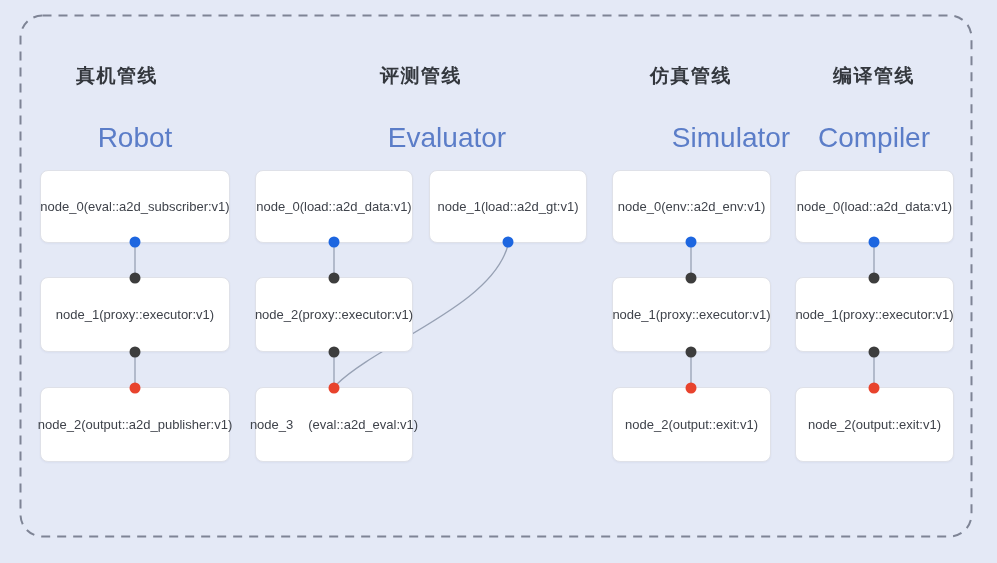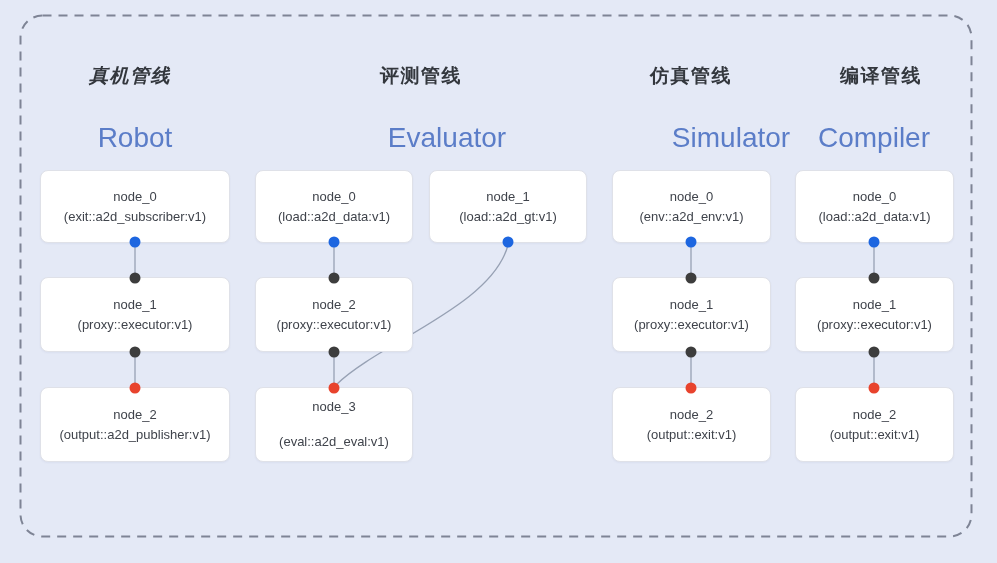--- a/index.html
+++ b/index.html
@@ -24,21 +24,21 @@
     font-size:19px;font-weight:700;letter-spacing:1.5px;
     color:var(--title-cn);white-space:nowrap;
   }
   .title-en{
     position:absolute;top:122px;transform:translateX(-50%);
     font-size:28px;font-weight:400;color:var(--title-en);white-space:nowrap;
   }
   .node{
     position:absolute;box-sizing:border-box;
     background:var(--box-bg);border:1px solid var(--box-border);
-    border-radius:8px;display:flex;flex-direction:column;
+    border-radius:8px;display:flex;
     align-items:center;justify-content:center;
     box-shadow:0 1px 2px rgba(40,60,110,0.05);
   }
   .node .l1,.node .l2{
     font-size:13px;line-height:20px;color:var(--node-text);white-space:nowrap;
   }
   .dot{
     position:absolute;width:11px;height:11px;border-radius:50%;
     transform:translate(-50%,-50%);
   }
@@ -53,25 +53,25 @@
       <line x1="135" y1="352" x2="135" y2="388" fill="none" stroke="#97a1b4" stroke-width="1.3"></line>
       <line x1="334" y1="242" x2="334" y2="278" fill="none" stroke="#97a1b4" stroke-width="1.3"></line>
       <line x1="334" y1="352" x2="334" y2="388" fill="none" stroke="#97a1b4" stroke-width="1.3"></line>
       <path d="M 508 245 C 492 306, 380 342, 336 385" fill="none" stroke="#97a1b4" stroke-width="1.3"></path>
       <line x1="691" y1="242" x2="691" y2="278" fill="none" stroke="#97a1b4" stroke-width="1.3"></line>
       <line x1="691" y1="352" x2="691" y2="388" fill="none" stroke="#97a1b4" stroke-width="1.3"></line>
       <line x1="874" y1="242" x2="874" y2="278" fill="none" stroke="#97a1b4" stroke-width="1.3"></line>
       <line x1="874" y1="352" x2="874" y2="388" fill="none" stroke="#97a1b4" stroke-width="1.3"></line>
     </svg>
   <div class="layer" id="box-layer">
-      <div class="title-cn" style="left: 130px; font-style: italic;">真机管线</div>
+      <div class="title-cn" style="left: 117px;">真机管线</div>
       <div class="title-en" style="left: 135px;">Robot</div>
       <div class="node" style="left: 40px; top: 170px; width: 190px; height: 73px;">
         <div class="l1">node_0</div>
-        <div class="l2">(exit::a2d_subscriber:v1)</div>
+        <div class="l2">(eval::a2d_subscriber:v1)</div>
       </div>
       <div class="node" style="left: 40px; top: 277px; width: 190px; height: 75px;">
         <div class="l1">node_1</div>
         <div class="l2">(proxy::executor:v1)</div>
       </div>
       <div class="node" style="left: 40px; top: 387px; width: 190px; height: 75px;">
         <div class="l1">node_2</div>
         <div class="l2">(output::a2d_publisher:v1)</div>
       </div>
       <div class="title-cn" style="left: 421px;">评测管线</div>
@@ -99,21 +99,21 @@
         <div class="l2">(env::a2d_env:v1)</div>
       </div>
       <div class="node" style="left: 612px; top: 277px; width: 159px; height: 75px;">
         <div class="l1">node_1</div>
         <div class="l2">(proxy::executor:v1)</div>
       </div>
       <div class="node" style="left: 612px; top: 387px; width: 159px; height: 75px;">
         <div class="l1">node_2</div>
         <div class="l2">(output::exit:v1)</div>
       </div>
-      <div class="title-cn" style="left: 874px; margin-left: 7px;">编译管线</div>
+      <div class="title-cn" style="left: 874px;">编译管线</div>
       <div class="title-en" style="left: 874px; text-align: center;">Compiler</div>
       <div class="node" style="left: 795px; top: 170px; width: 159px; height: 73px;">
         <div class="l1">node_0</div>
         <div class="l2">(load::a2d_data:v1)</div>
       </div>
       <div class="node" style="left: 795px; top: 277px; width: 159px; height: 75px;">
         <div class="l1">node_1</div>
         <div class="l2">(proxy::executor:v1)</div>
       </div>
       <div class="node" style="left: 795px; top: 387px; width: 159px; height: 75px;">

